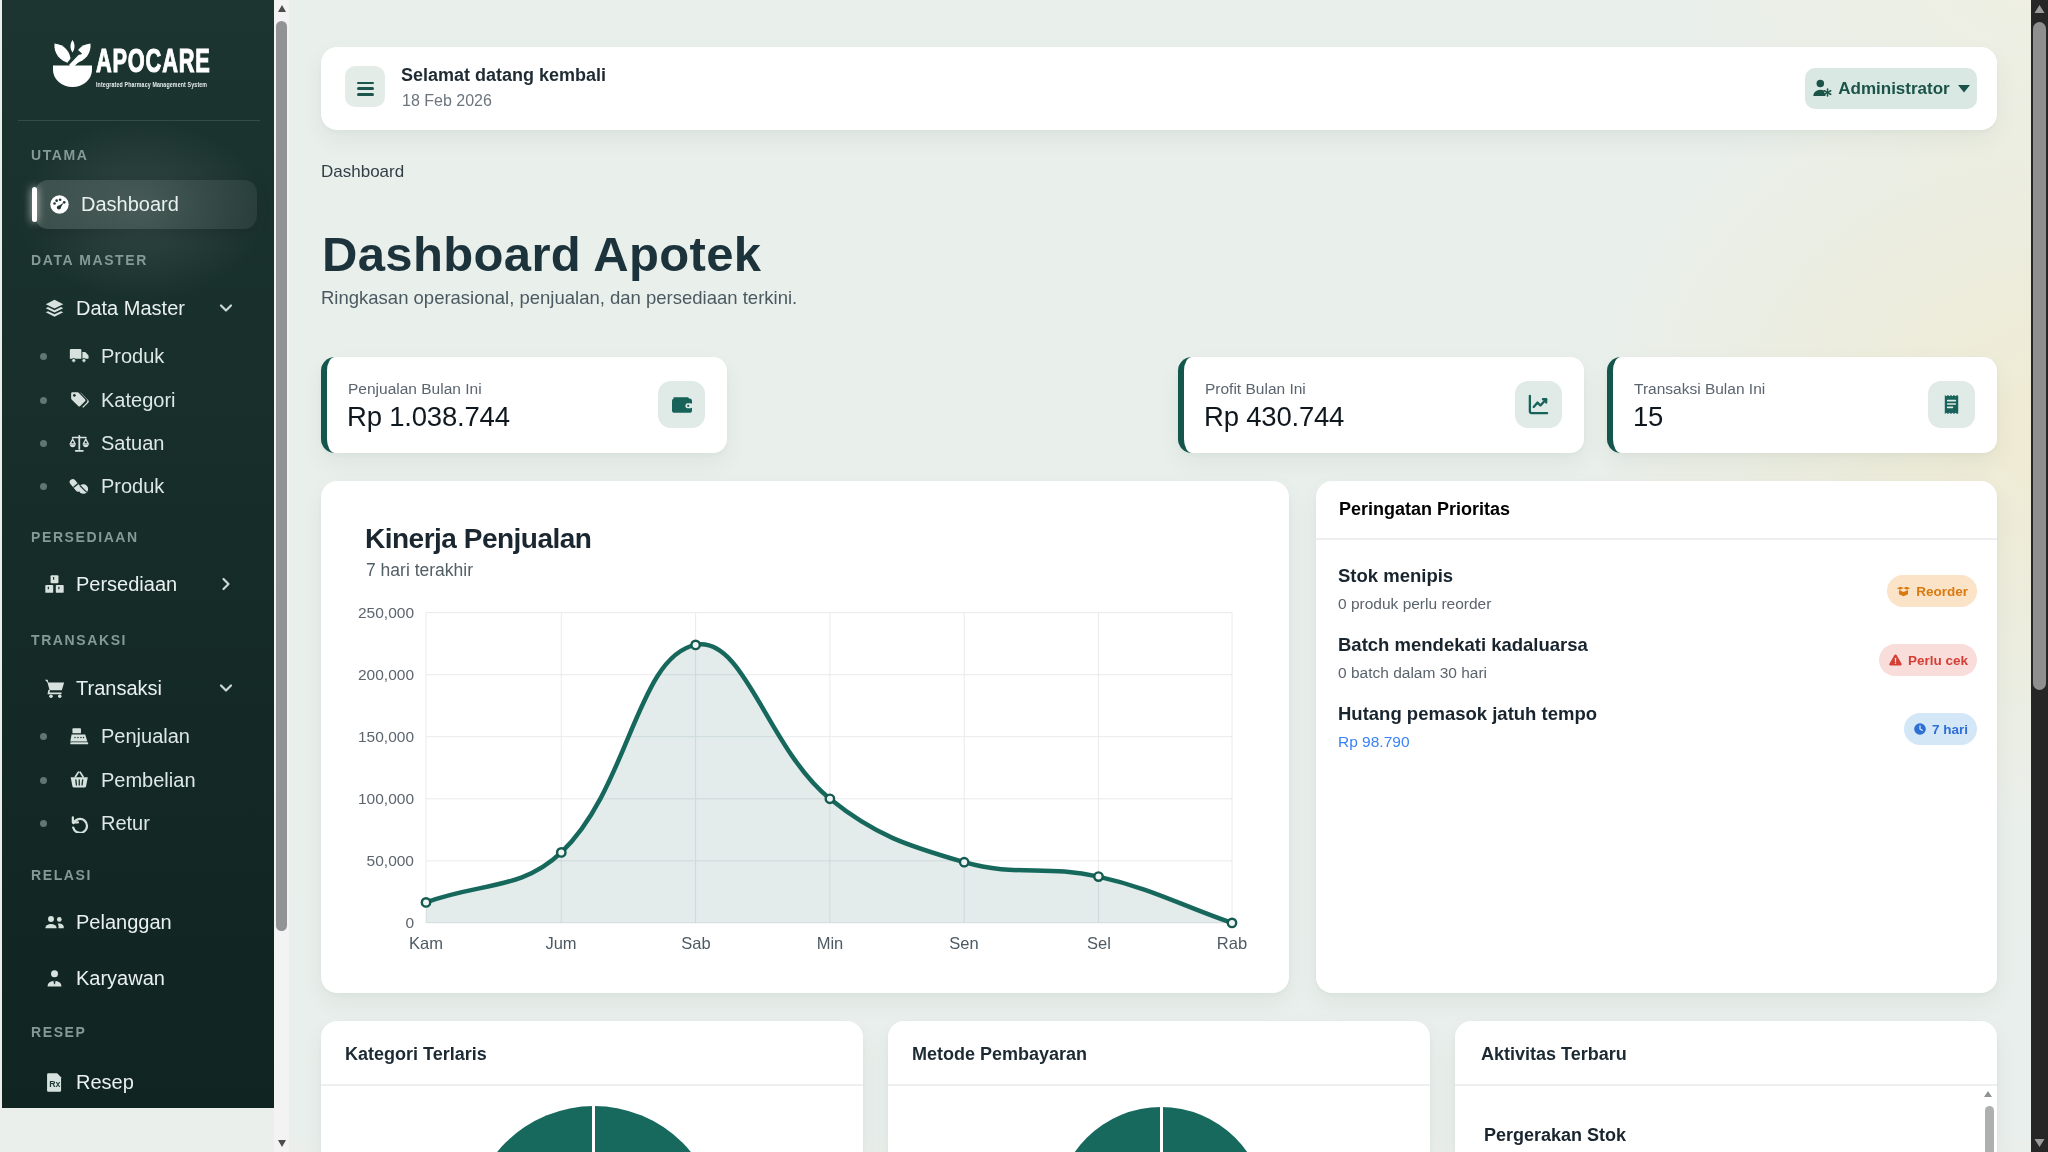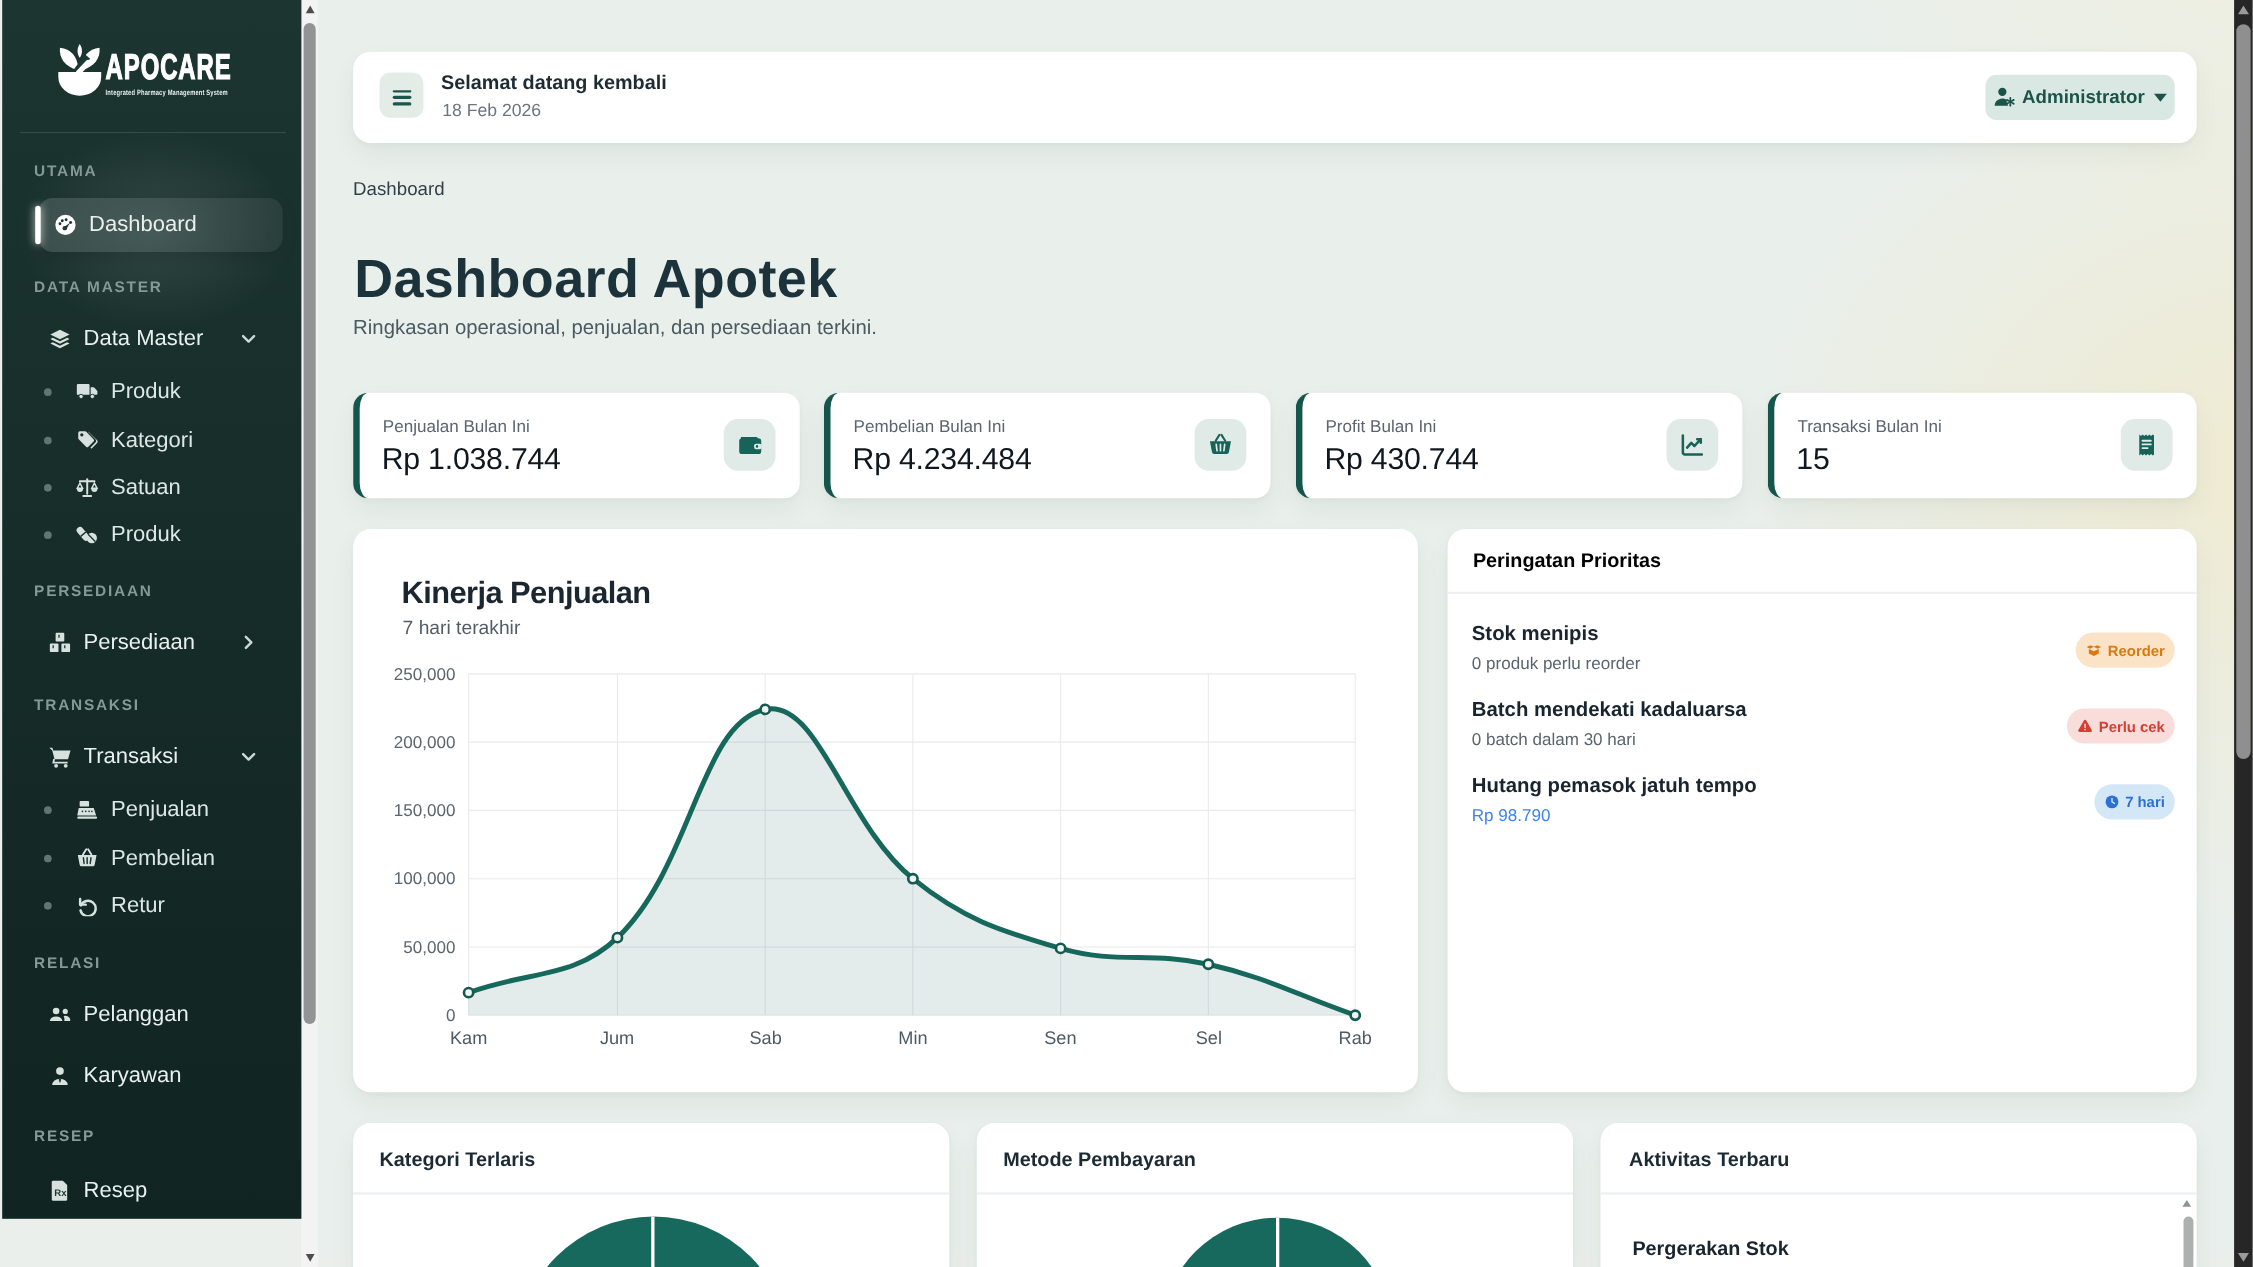--- a/index.html
+++ b/index.html
@@ -281,31 +281,20 @@
 
  <div class="stat" style="left:32px">
    <div class="lb">Penjualan Bulan Ini</div>
       <div class="vl">Rp 1.038.744</div>
    <div class="ic">
         <svg width="24" height="24" viewBox="0 0 24 24" fill="#17635a">
           <path d="M3.5 4.2 H17.5 a1.3 1.3 0 0 1 0 2.6 H3.8 Z"></path>
           <rect x="2" y="5.4" width="20" height="14.4" rx="2.6"></rect>
           <rect x="15.5" y="10.3" width="7" height="5" rx="2" fill="#e0eae7"></rect>
           <circle cx="18.2" cy="12.8" r="1.15" fill="#17635a"></circle>
-        </svg>
-      </div>
- </div>
- <div class="stat" style="left:460px">
-   <div class="lb">Pembelian Bulan Ini</div>
-      <div class="vl">Rp 4.234.484</div>
-   <div class="ic">
-        <svg width="23" height="23" viewBox="0 0 24 24" fill="#17635a">
-          <path d="M2 8.5 h20 l-2 10.5 a2 2 0 0 1 -2 1.6 H6 a2 2 0 0 1 -2-1.6 Z"></path>
-          <path d="M7.5 8 L11 2.5 M16.5 8 L13 2.5" stroke="#17635a" stroke-width="2" stroke-linecap="round"></path>
-          <path d="M8 11.5 l.7 6 M12 11.5 v6 M16 11.5 l-.7 6" stroke="#e0eae7" stroke-width="1.6" stroke-linecap="round"></path>
         </svg>
       </div>
  </div>
  <div class="stat" style="left:889px">
    <div class="lb">Profit Bulan Ini</div>
       <div class="vl">Rp 430.744</div>
    <div class="ic">
         <svg width="23" height="23" viewBox="0 0 24 24" fill="none" stroke="#17635a" stroke-width="2.4">
           <path d="M3 3 V19 a2 2 0 0 0 2 2 H21" stroke-linecap="round"></path>
           <path d="M7 14.5 L11 10 l3 3 L20 6.5" stroke-linecap="round" stroke-linejoin="round"></path>

